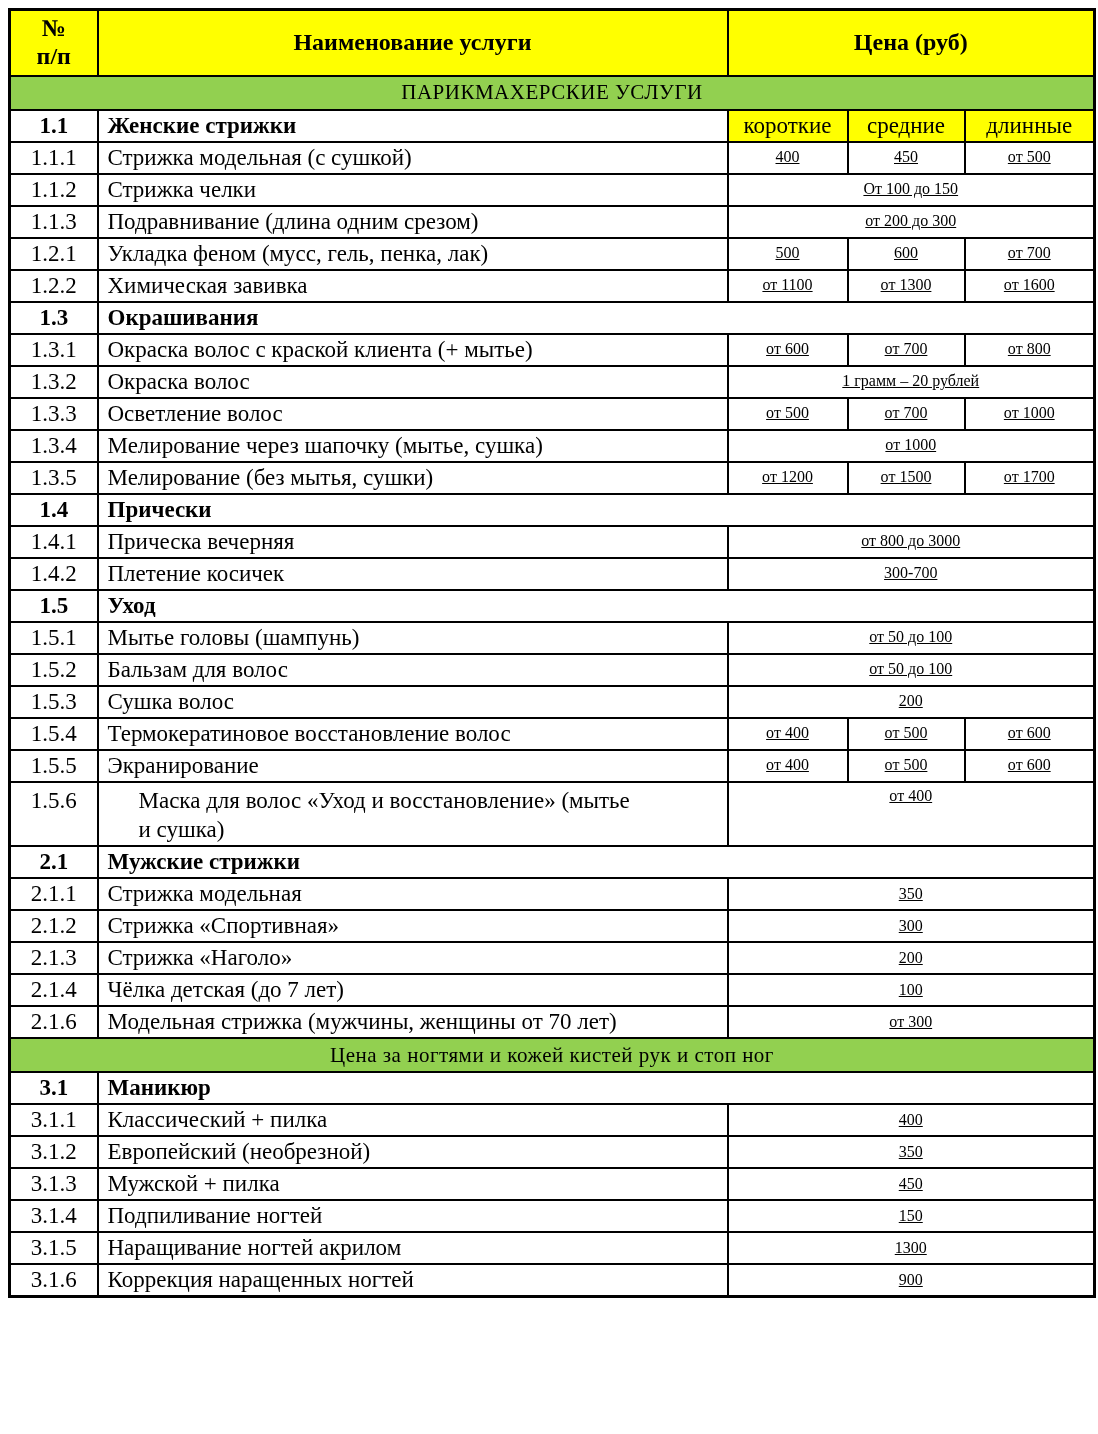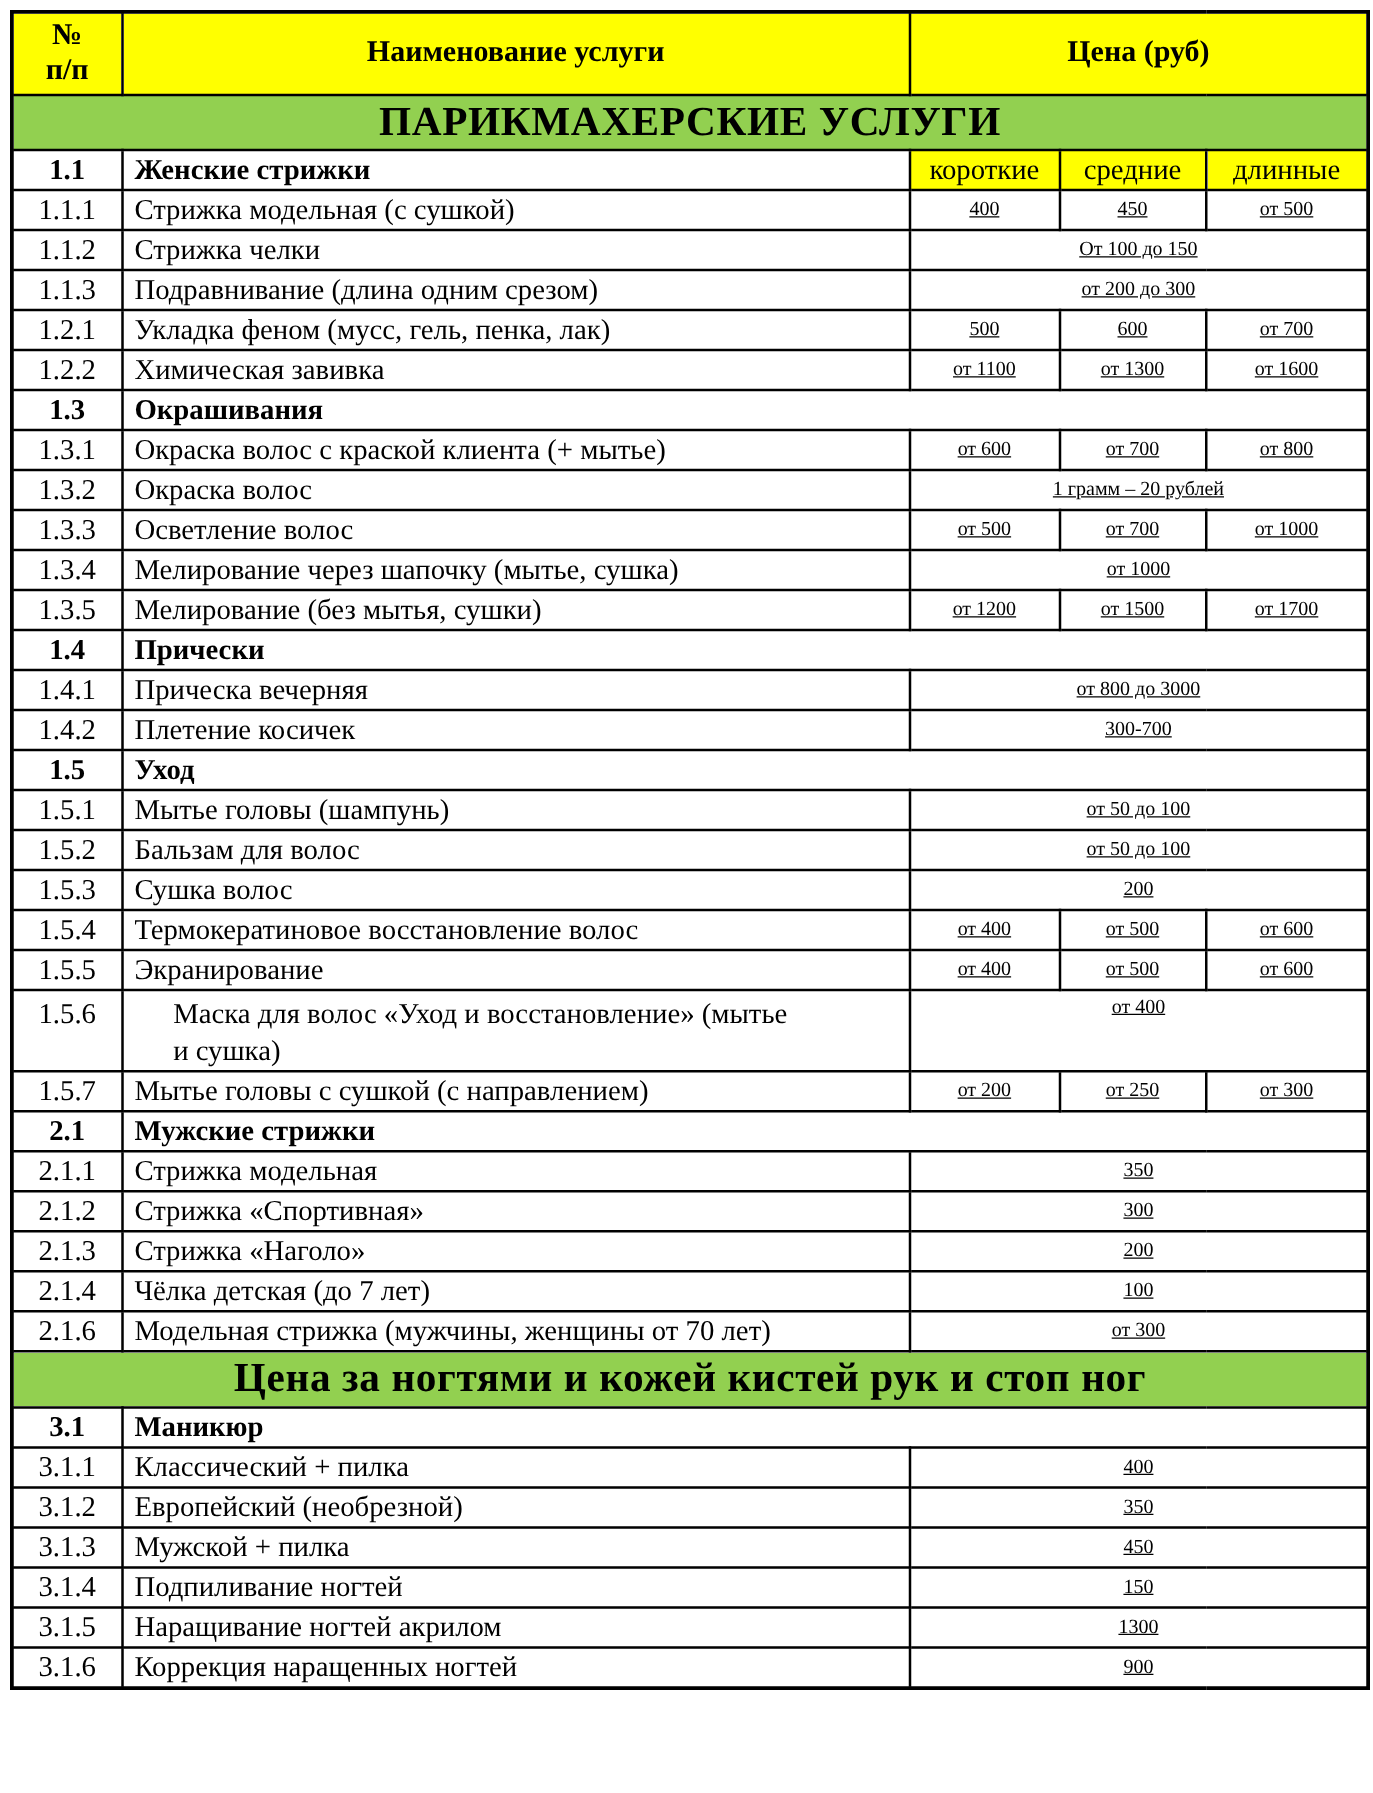--- a/index.html
+++ b/index.html
@@ -38,22 +38,22 @@
   td.yellow{background:var(--yellow);margin-left:16px;}
   .bold{font-weight:bold;}
   tr.h-head td{
     background:var(--yellow);
     font-weight:bold;
     font-size:24px;
     text-align:center;
   }
   tr.h-banner td{
     background:var(--green);
-    font-weight:bold;
-    font-size:33px;
+    font-weight:normal;
+    font-size:21px;
     text-align:center;
     letter-spacing:0.5px;
   }
   td.price{font-size:16px;text-align:center;text-decoration:underline;}
   td.vtop{vertical-align:top;padding-top:3px;}
   td.preline{white-space:pre-line;padding-left:40px;}
   .no-top{display:block;line-height:1.15;}
 </style>
 </head>
 <body>
@@ -223,27 +223,20 @@
     <td class="price">от 600</td>
   </tr>
 
   <tr class="h-tall">
     <td class="num vtop">1.5.6</td>
     <td class="name vtop preline">Маска для волос «Уход и восстановление» (мытье
 и сушка)</td>
     <td class="price vtop" colspan="3">от 400</td>
   </tr>
 
-  <tr>
-    <td class="num">1.5.7</td>
-    <td class="name">Мытье головы с сушкой (с направлением)</td>
-    <td class="price">от 200</td>
-    <td class="price">от 250</td>
-    <td class="price">от 300</td>
-  </tr>
 
   <tr>
     <td class="num bold">2.1</td>
     <td class="name bold" colspan="4">Мужские стрижки</td>
   </tr>
 
   <tr>
     <td class="num">2.1.1</td>
     <td class="name">Стрижка модельная</td>
     <td class="price" colspan="3">350</td>

